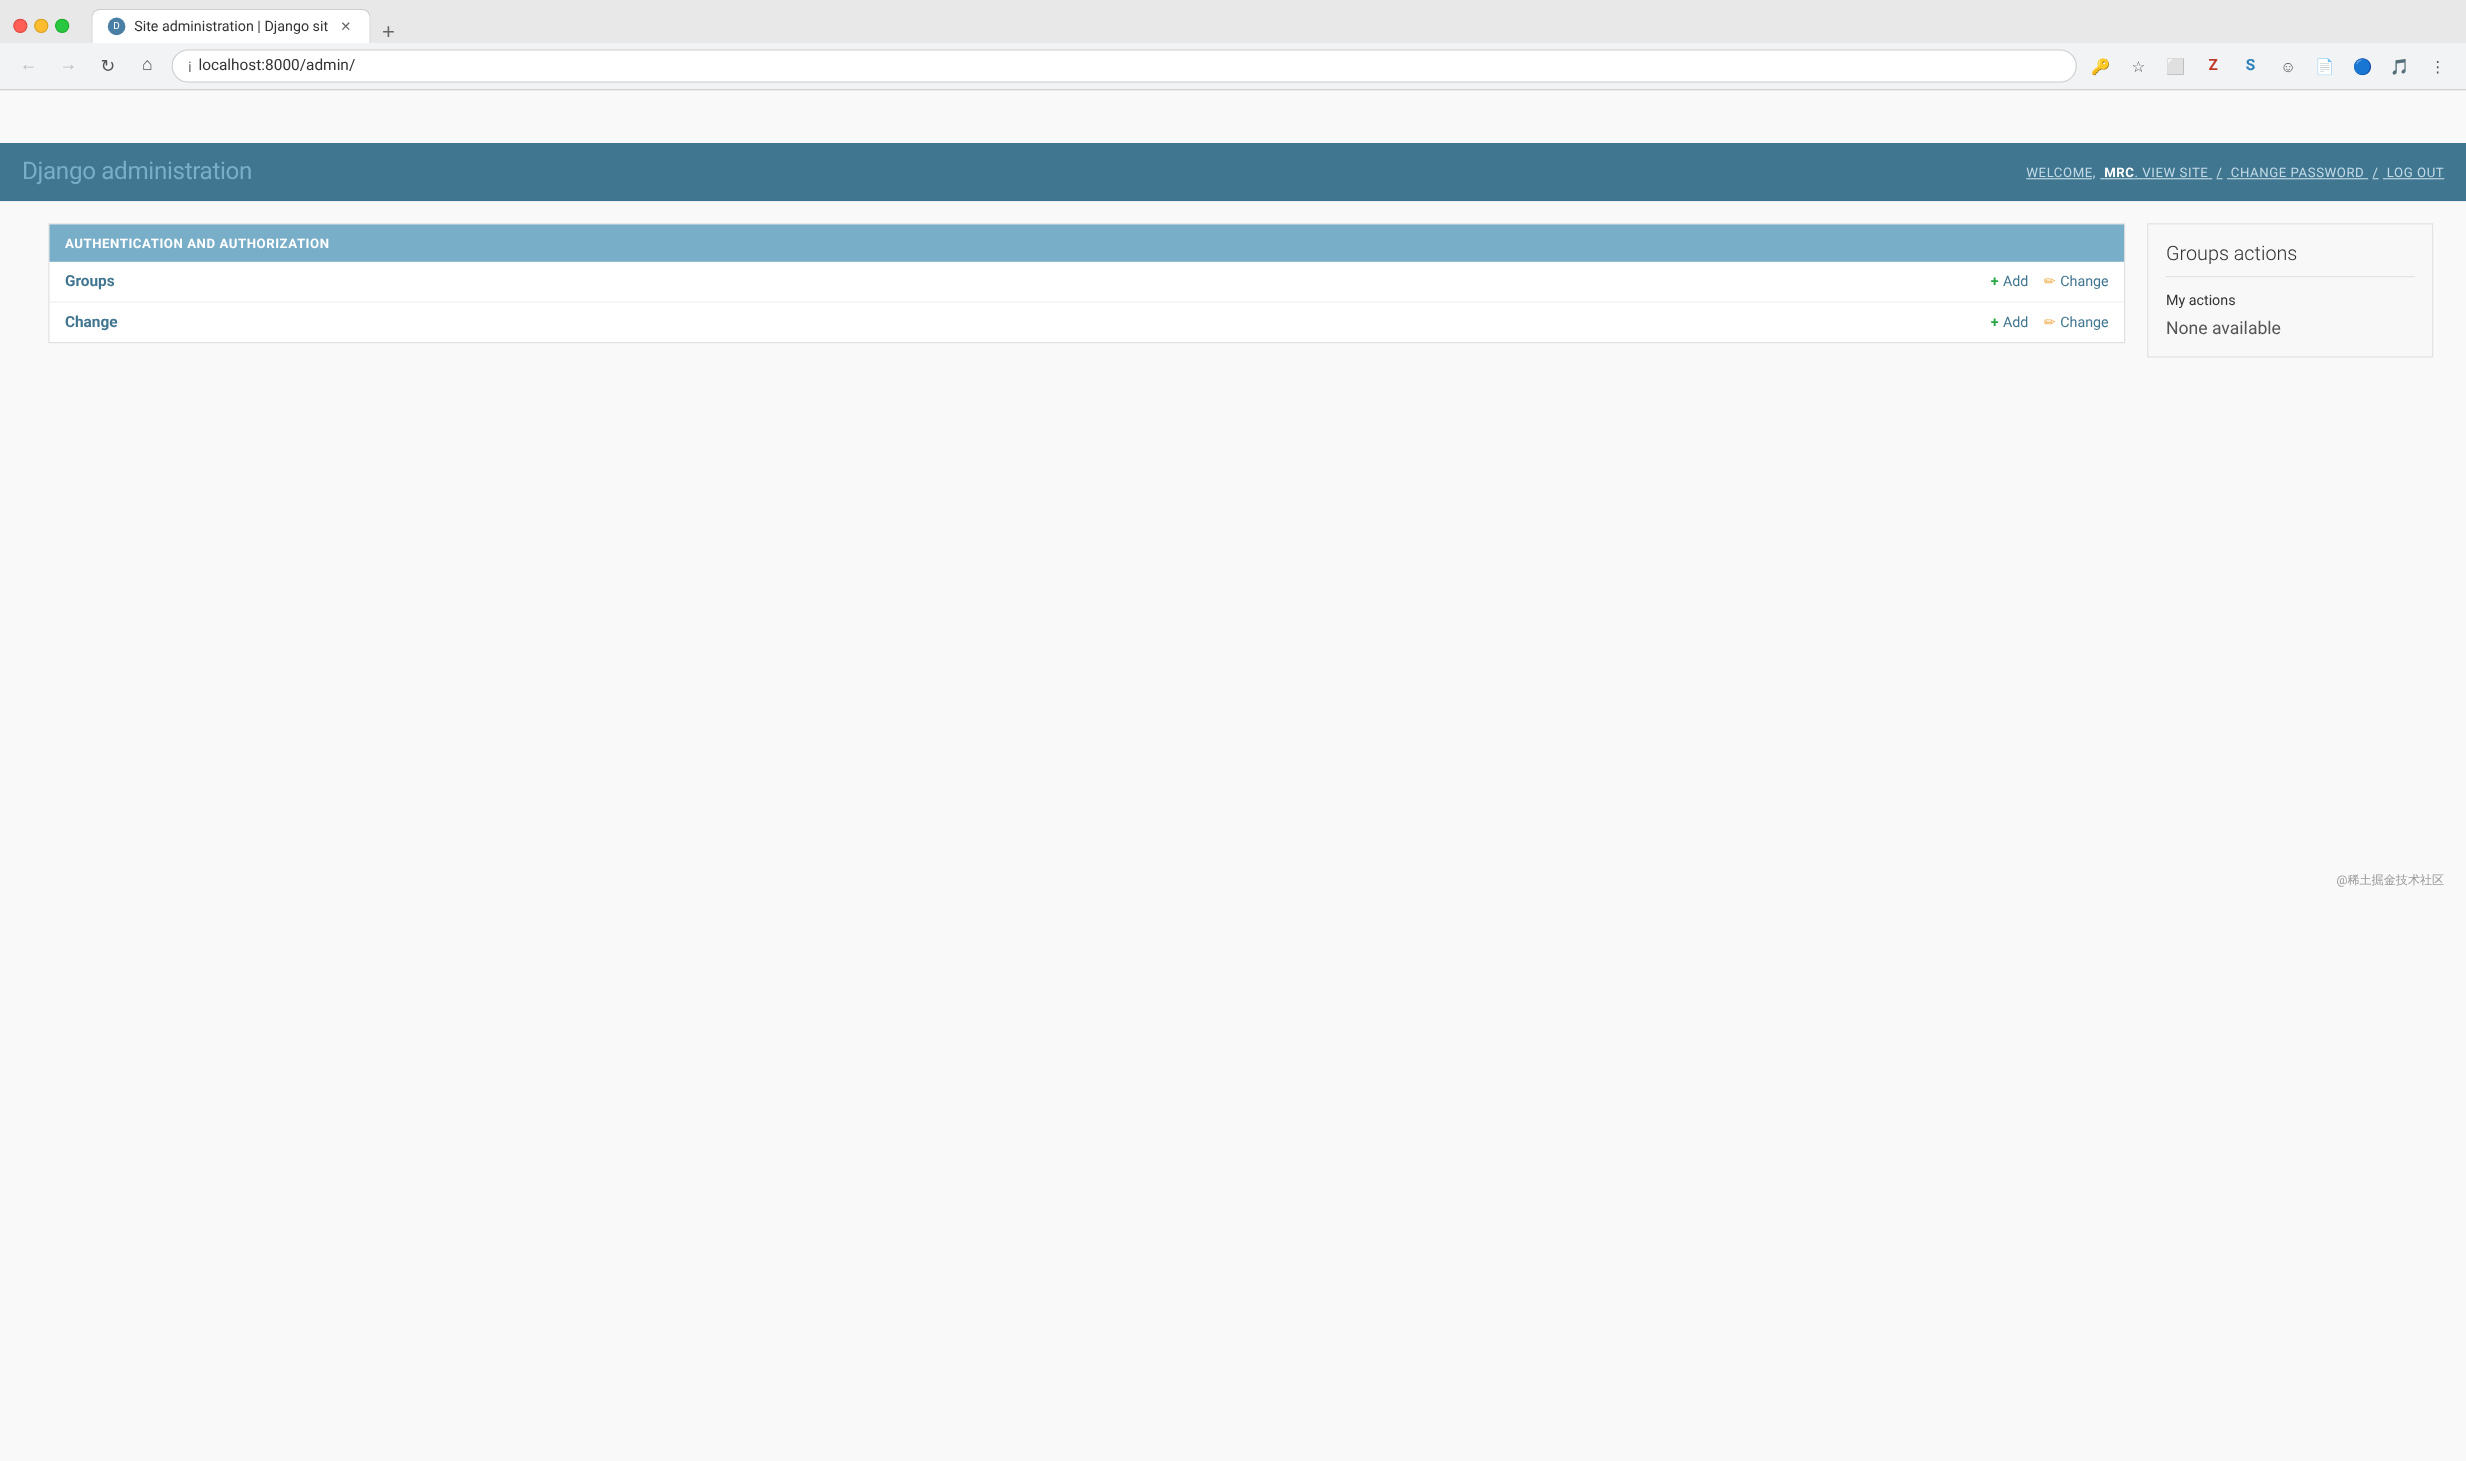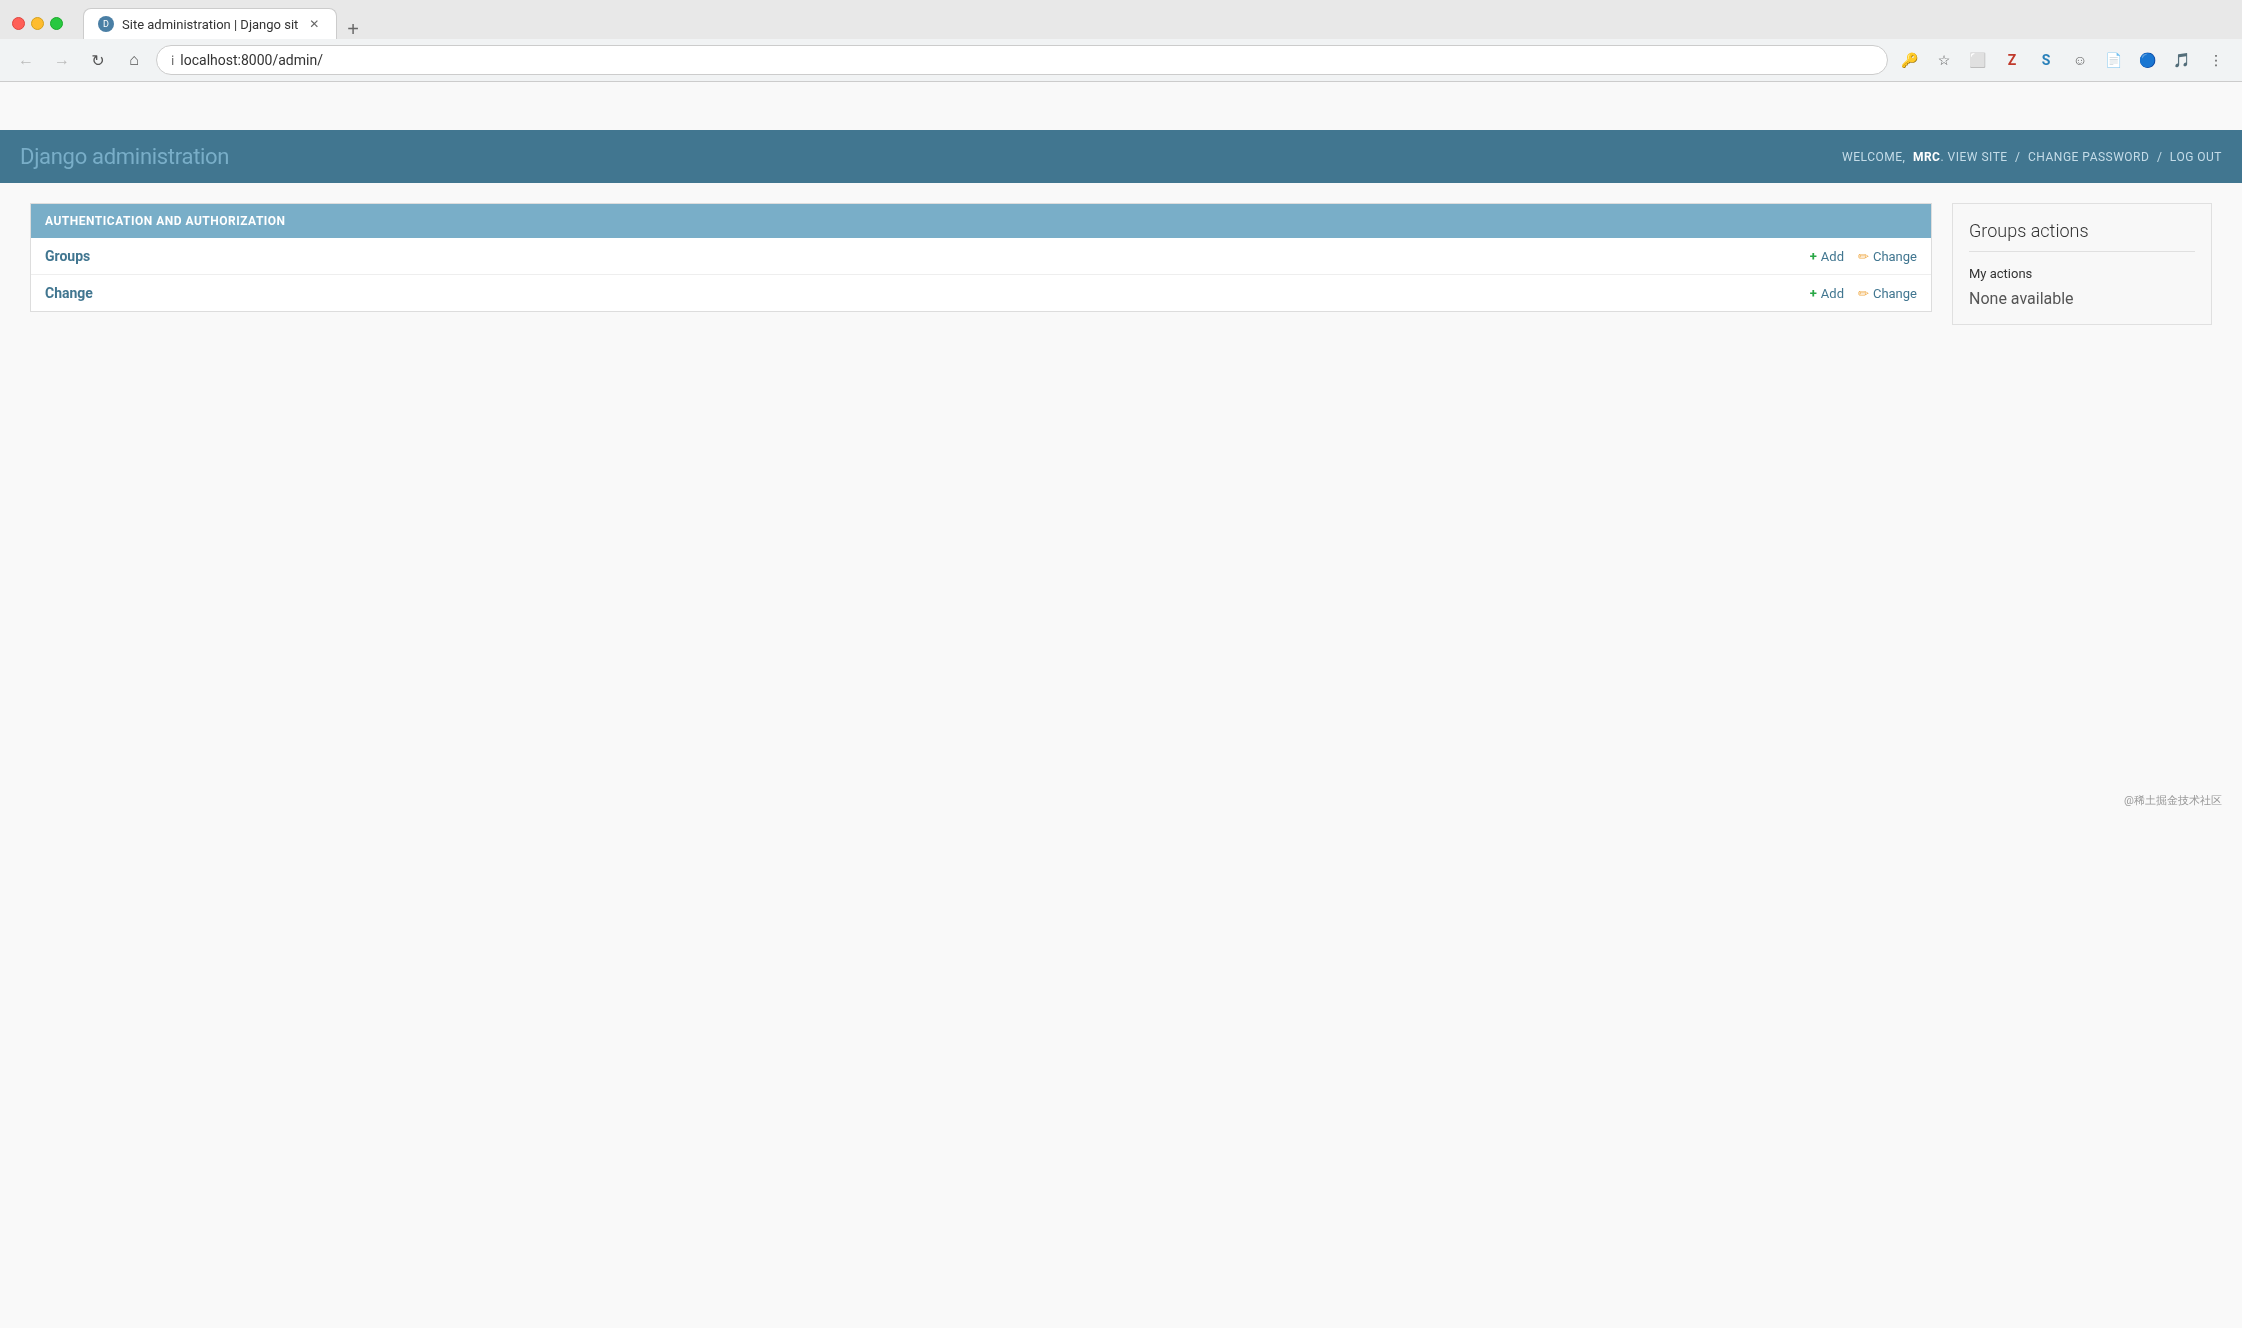--- a/index.html
+++ b/index.html
@@ -135,20 +135,21 @@
     .site-title {
       font-size: 22px;
       color: #79aec8;
       font-weight: normal;
       letter-spacing: -0.3px;
     }
     .header-nav {
       font-size: 12px;
       color: #c4dce8;
       letter-spacing: 0.5px;
+      text-decoration: underline;
     }
     .header-nav strong { color: white; }
     .header-nav a {
       color: #c4dce8;
       text-decoration: none;
       text-transform: uppercase;
       letter-spacing: 0.5px;
     }
     .header-nav span { margin: 0 4px; }
 
@@ -162,20 +163,21 @@
       font-size: 20px;
       font-weight: 300;
       color: #333;
       margin-bottom: 20px;
     }
 
     .main-layout {
       display: flex;
       gap: 20px;
       align-items: flex-start;
+      margin-left: 14px;
     }
 
     
     .left-panel {
       flex: 1;
     }
     .module-section {
       background: white;
       border: 1px solid #ddd;
     }

